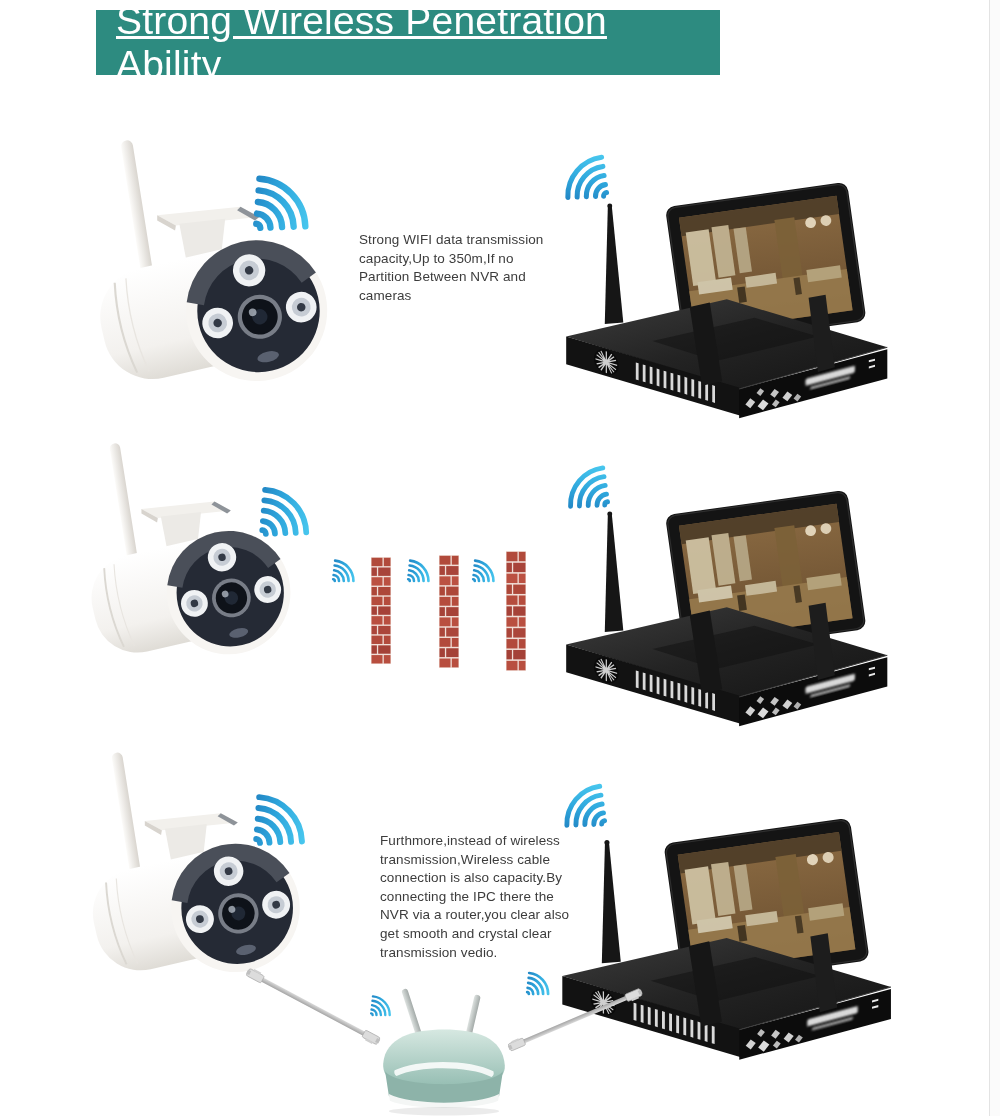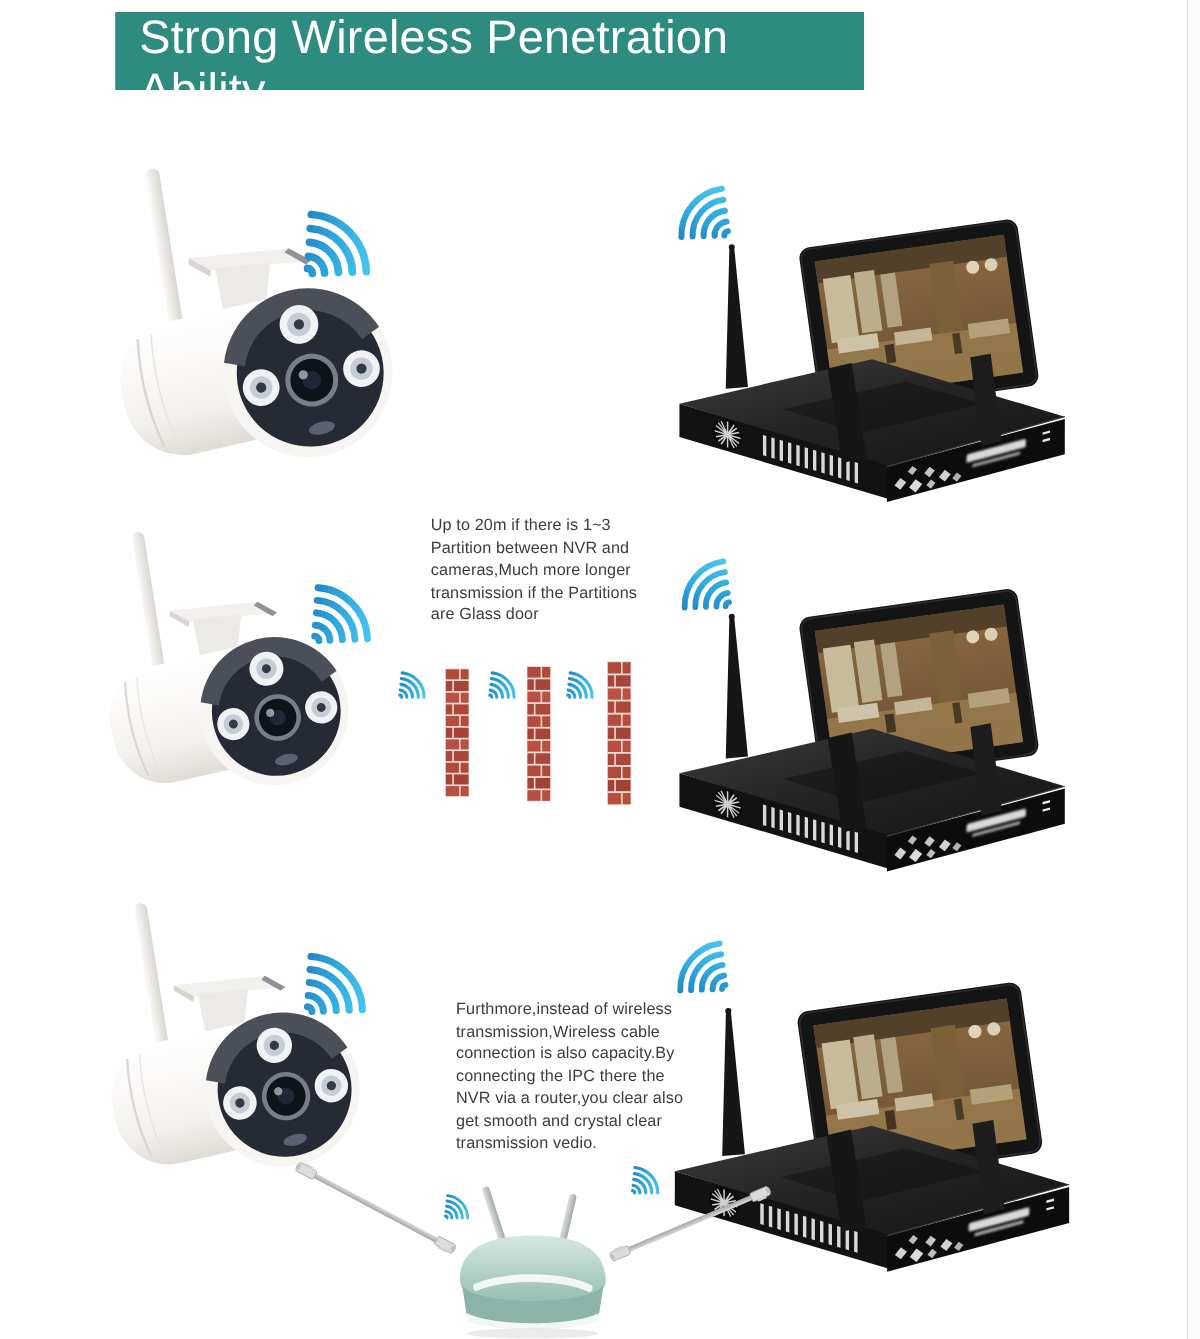--- a/index.html
+++ b/index.html
@@ -2,49 +2,48 @@
 <html><head>
 <meta charset="utf-8">
 <style>
   html,body{margin:0;padding:0;background:#ffffff;}
   .canvas{
     position:relative;width:1000px;height:1116px;background:#ffffff;
     font-family:"Liberation Sans", sans-serif;overflow:hidden;
   }
   .banner{
     position:absolute;left:96px;top:10px;width:624px;height:65px;
-    background:#2d8b80;color:#ffffff;display:flex;
-    box-sizing:border-box;padding-left:20px;
+    background:#2d8b80;color:#ffffff;display:flex;align-items:center;
+    box-sizing:border-box;padding-left:20px;text-decoration:underline;
   }
   .banner span{font-size:39px;letter-spacing:0.2px;font-weight:400;}
   .copy{
     position:absolute;font-size:13.5px;line-height:18.6px;color:#3c3c3c;
     letter-spacing:0.1px;
   }
   .figures{position:absolute;left:0;top:0;}
   .edge-line{position:absolute;left:989px;top:0;width:1px;height:1116px;background:#e3e3e3;}
   .edge-strip{position:absolute;left:990px;top:0;width:10px;height:1116px;background:#fbfbfb;}
 </style>
 </head>
 <body>
 
 <div class="canvas">
 
   <div class="banner">
     <span>Strong Wireless Penetration Ability</span>
   </div>
 
-
-  <div class="copy" style="left:359px;top:429px">
-    <div>Up to 20m if there is 1~3</div>
-    <div>Partition between NVR and</div>
-    <div>cameras,Much more longer</div>
-    <div>transmission if the Partitions</div>
-    <div>are Glass door</div>
+  <div class="copy" style="left:359px;top:231px">
+    <div>Strong WIFI data transmission</div>
+    <div>capacity,Up to 350m,If no</div>
+    <div>Partition Between NVR and</div>
+    <div>cameras</div>
   </div>
+
 
   <div class="copy" style="left:380px;top:832px">
     <div>Furthmore,instead of wireless</div>
     <div>transmission,Wireless cable</div>
     <div>connection is also capacity.By</div>
     <div>connecting the IPC there the</div>
     <div>NVR via a router,you clear also</div>
     <div>get smooth and crystal clear</div>
     <div>transmission vedio.</div>
   </div>

